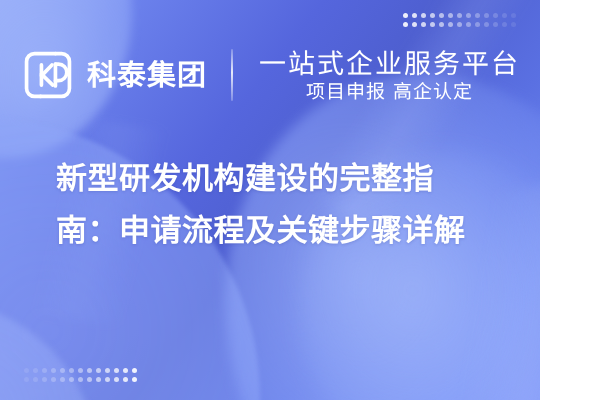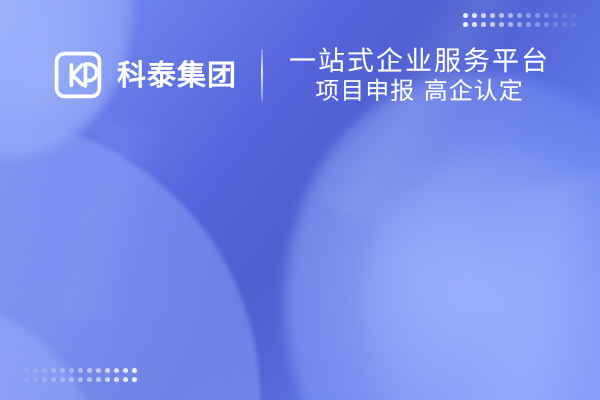--- a/index.html
+++ b/index.html
@@ -5,21 +5,21 @@
 <style>
   html, body {
     margin: 0;
     padding: 0;
     background: #ffffff;
   }
   * { box-sizing: border-box; }
 
   .banner {
     position: relative;
-    width: 600px;
+    width: 540px;
     height: 400px;
     overflow: hidden;
     background: linear-gradient(128deg, #8fa4f5 0%, #6b81ec 16%, #5566dd 38%, #4e5fd0 52%, #5a70e2 70%, #6e86f0 88%, #7d92f5 100%);
     font-family: "Liberation Sans", "DejaVu Sans", sans-serif;
     user-select: none;
     text-decoration: underline;
   }
 
   
   .bg-layer { position: absolute; inset: 0; overflow: hidden; pointer-events: none; }
@@ -169,21 +169,21 @@
   .tagline-main {
     font-size: 27px;
     line-height: 1;
     color: #ffffff;
     letter-spacing: 2px;
     white-space: nowrap;
     font-family: "DejaVu Sans", "Liberation Sans", sans-serif;
   }
 
   .tagline-sub {
-    font-size: 24px;
+    font-size: 19px;
     line-height: 1;
     color: #ffffff;
     letter-spacing: 1px;
     white-space: nowrap;
     text-align: center;
     font-family: "DejaVu Sans", "Liberation Sans", sans-serif;
   }
 
   
   .headline {
@@ -303,14 +303,15 @@
 
     <div class="divider"></div>
 
     <div class="tagline">
       <div class="tagline-main">一站式企业服务平台</div>
       <div class="tagline-sub">项目申报 高企认定</div>
     </div>
 
   </div>
 
+  <div class="headline">新型研发机构建设的完整指南：申请流程及关键步骤详解</div>
 
 </div>
 
 </body></html>

